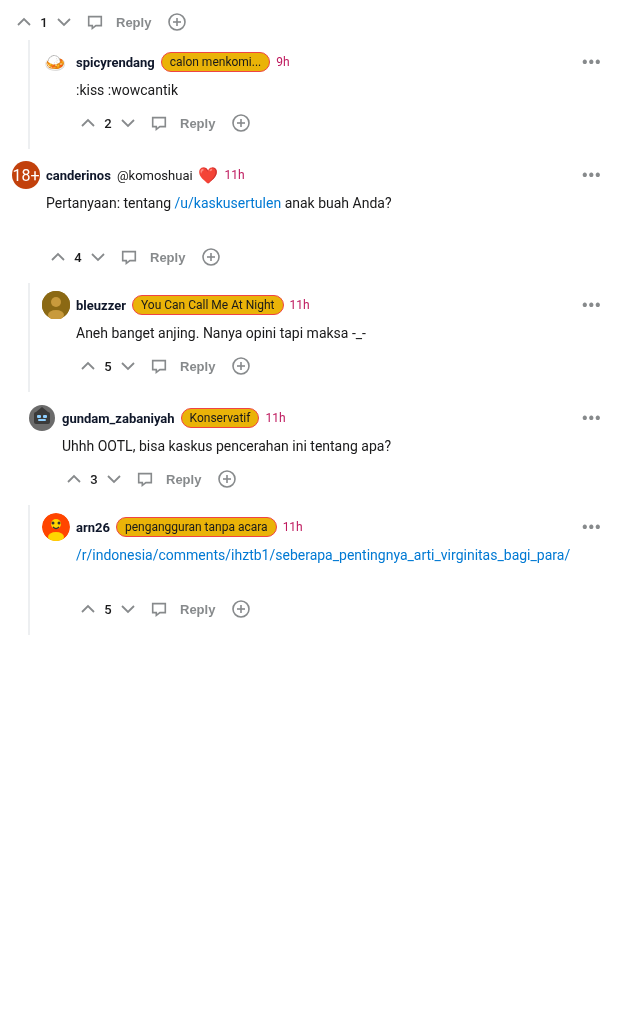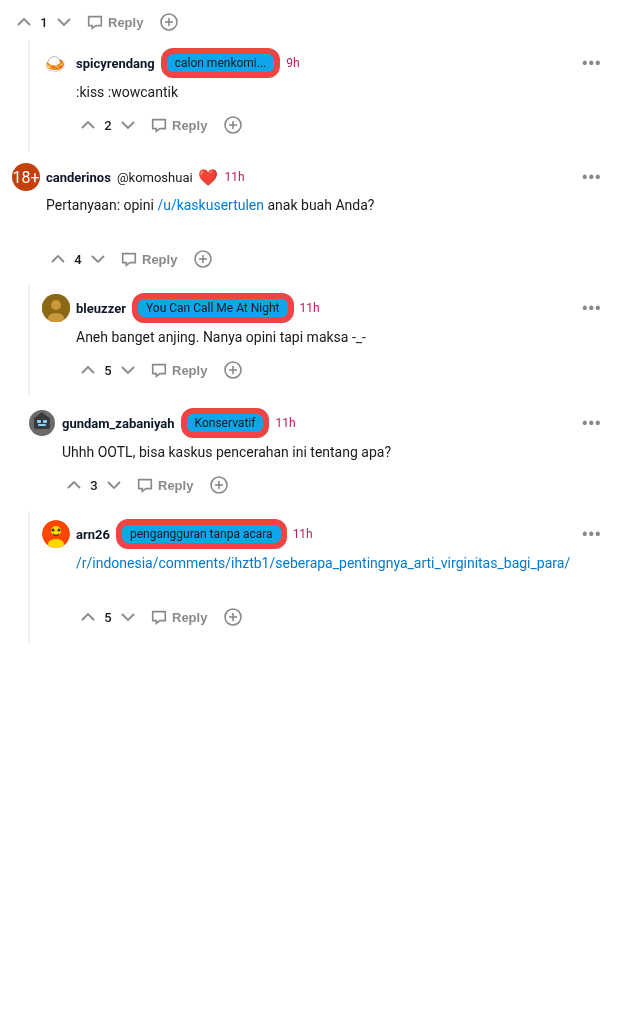--- a/index.html
+++ b/index.html
@@ -44,22 +44,22 @@
       color: white;
       font-size: 16px;
       font-weight: normal;
     }
     .username {
       font-weight: 700;
       font-size: 13px;
       color: #0f172a;
     }
     .flair {
-      background: #0ea5e9;
-      border: 6px solid #ef4444;
+      background: #eab308;
+      border: 1px solid #ef4444;
       border-radius: 12px;
       padding: 2px 8px;
       font-size: 12px;
       color: #1a1a1b;
     }
     .timestamp {
       font-size: 12px;
       color: #be185d;
     }
     .more-btn {
@@ -100,21 +100,21 @@
     .vote-count {
       font-size: 13px;
       color: #1a1a1b;
       font-weight: 500;
       min-width: 8px;
       text-align: center;
     }
     .action-btn {
       display: flex;
       align-items: center;
-      gap: 4px;
+      gap: 12px;
       background: none;
       border: none;
       cursor: pointer;
       color: #878a8c;
       font-size: 13px;
       font-weight: 700;
       padding: 4px 6px;
       border-radius: 2px;
     }
     .award-btn {
@@ -234,21 +234,21 @@
 <div class="comment" style="margin-left:0; border-left: none; padding-top: 12px;">
   <div class="comment-header">
     <div class="avatar avatar-18">18+</div>
     <span class="username">canderinos</span>
     <span style="font-size:13px; color:#1a1a1b;">@komoshuai</span>
     <span class="heart-icon">❤️</span>
     <span class="timestamp">11h</span>
     <span class="more-btn">•••</span>
   </div>
   <div class="comment-body">
-    <span>Pertanyaan: opini </span><a href="#">/u/kaskusertulen</a><span> anak buah Anda?</span>
+    <span>Pertanyaan: tentang </span><a href="#">/u/kaskusertulen</a><span> anak buah Anda?</span>
     <br><br>
   </div>
   <div class="comment-actions">
     <button class="vote-btn">
       <svg class="arrow-up" viewBox="0 0 20 20" fill="none" stroke="#878a8c" stroke-width="1.8">
         <polyline points="4,13 10,7 16,13"></polyline>
       </svg>
     </button>
     <span class="vote-count">4</span>
     <button class="vote-btn">

